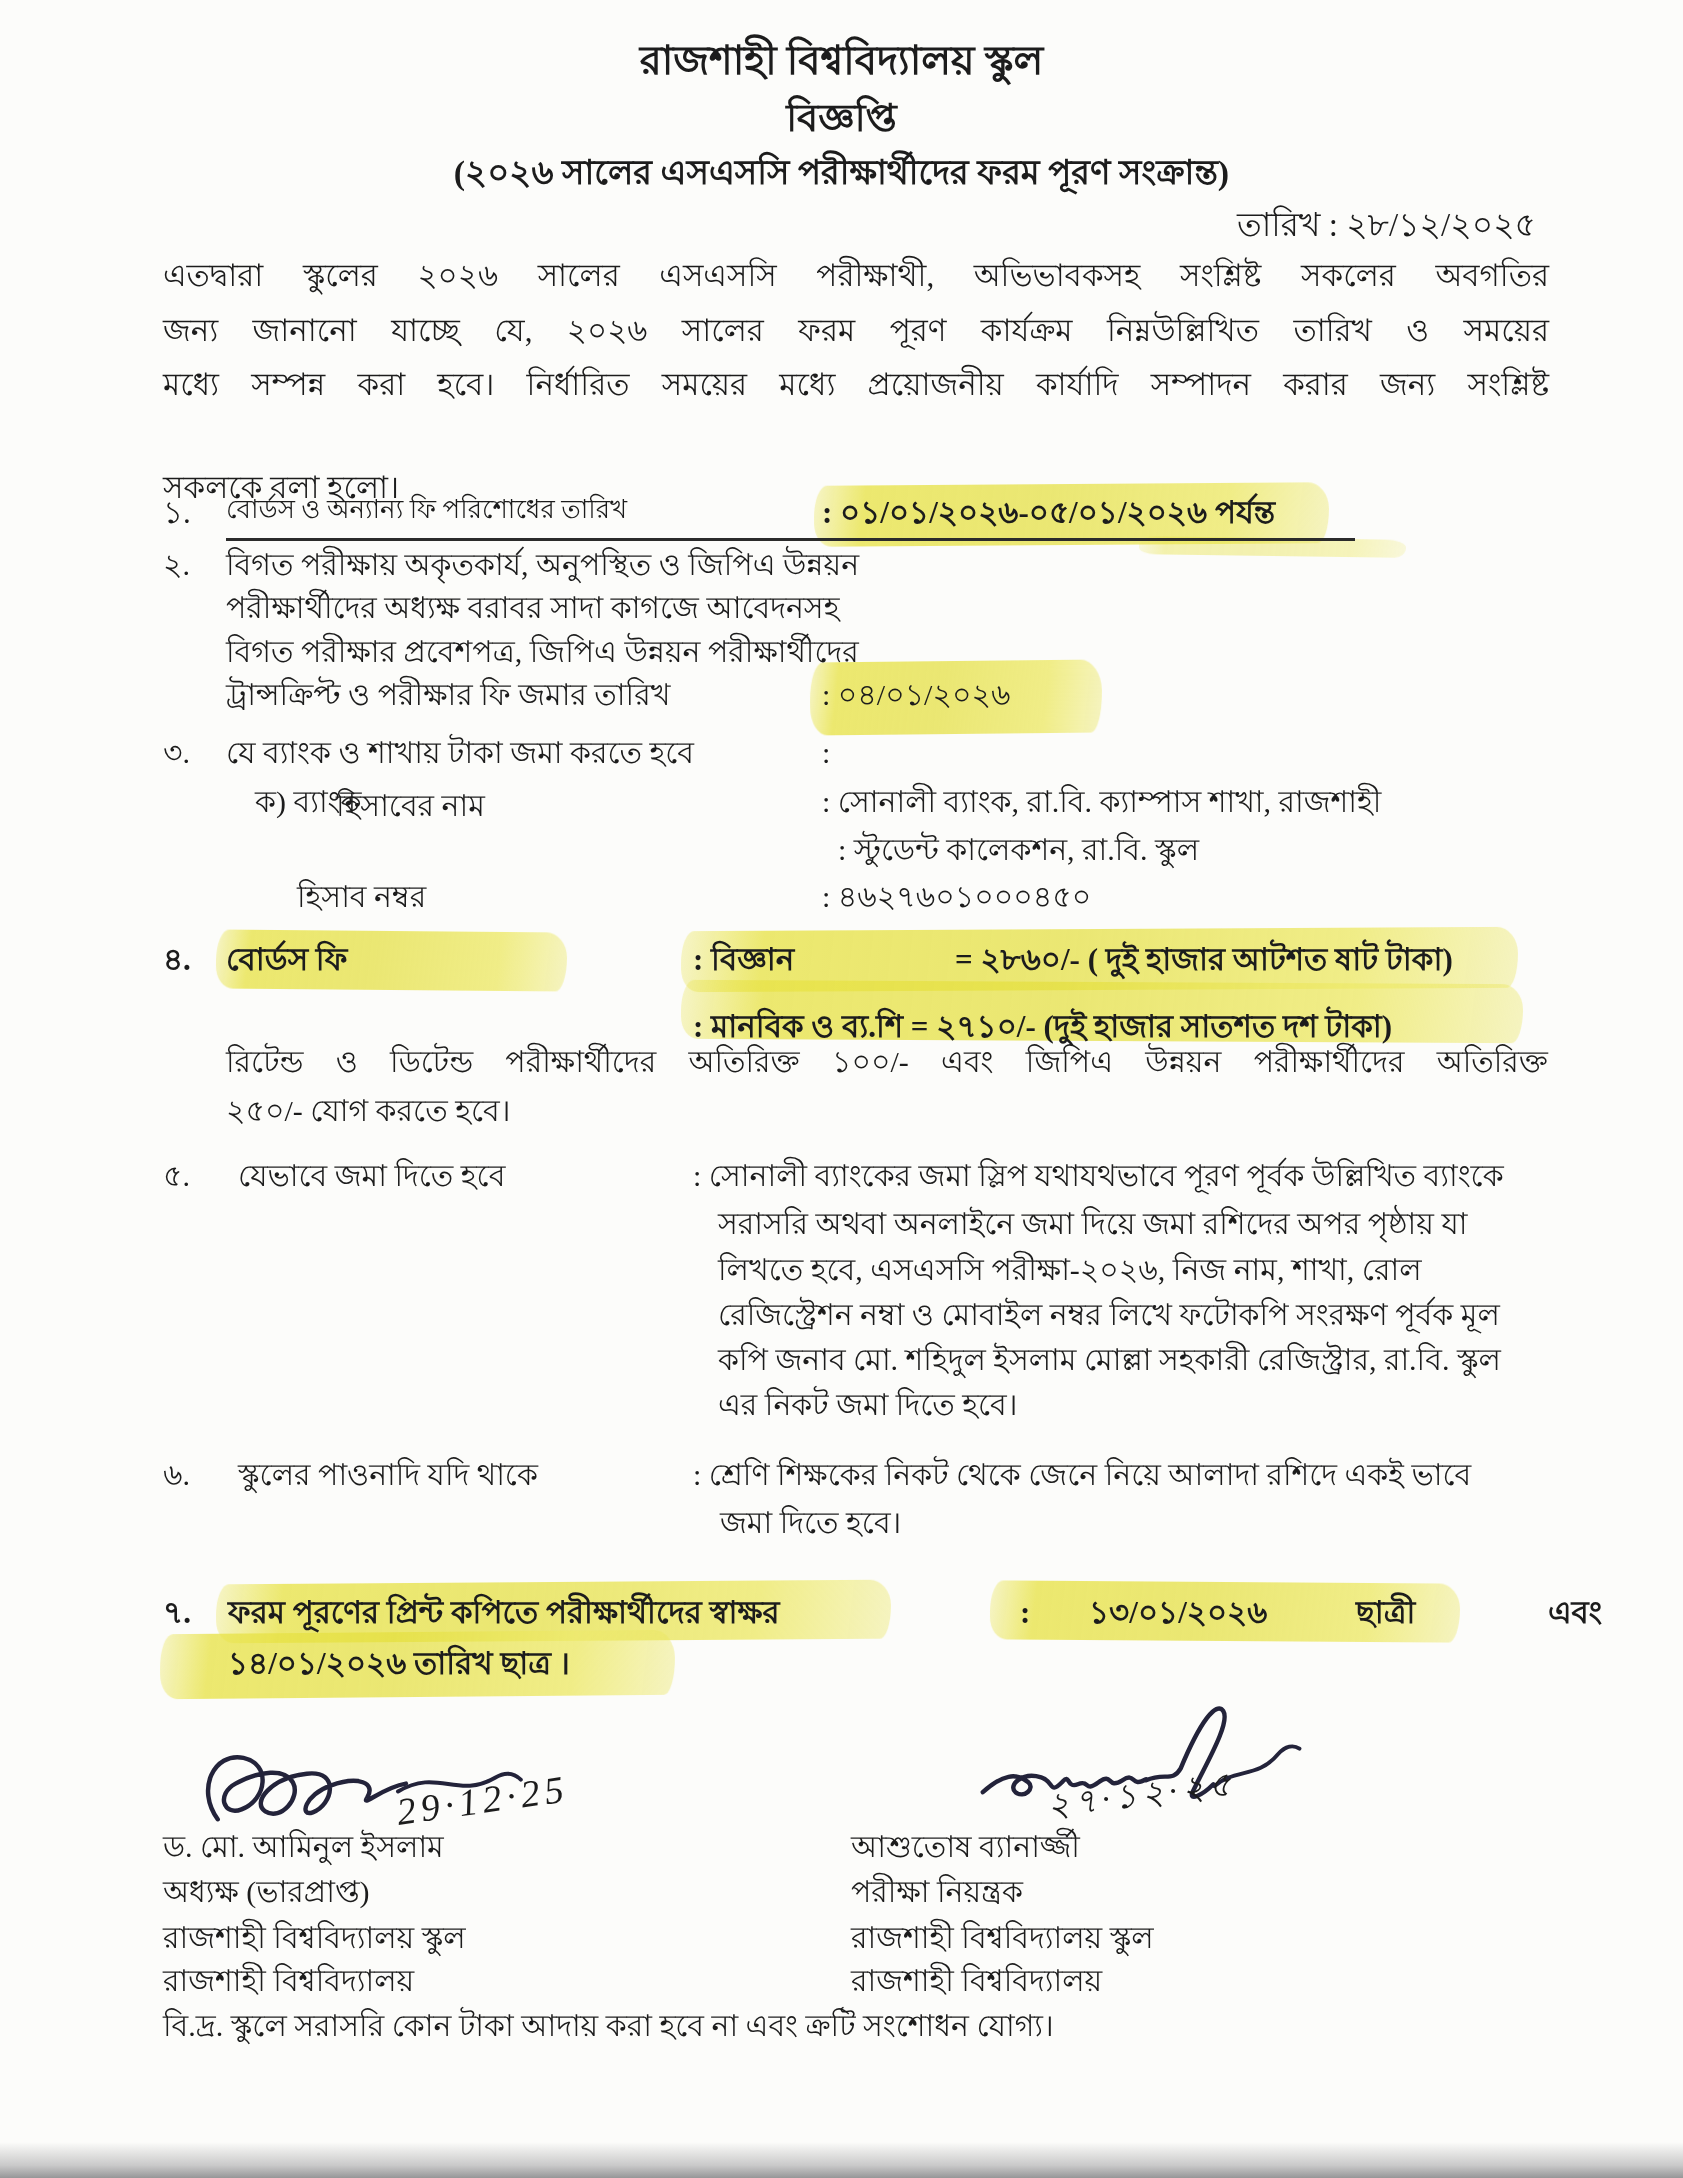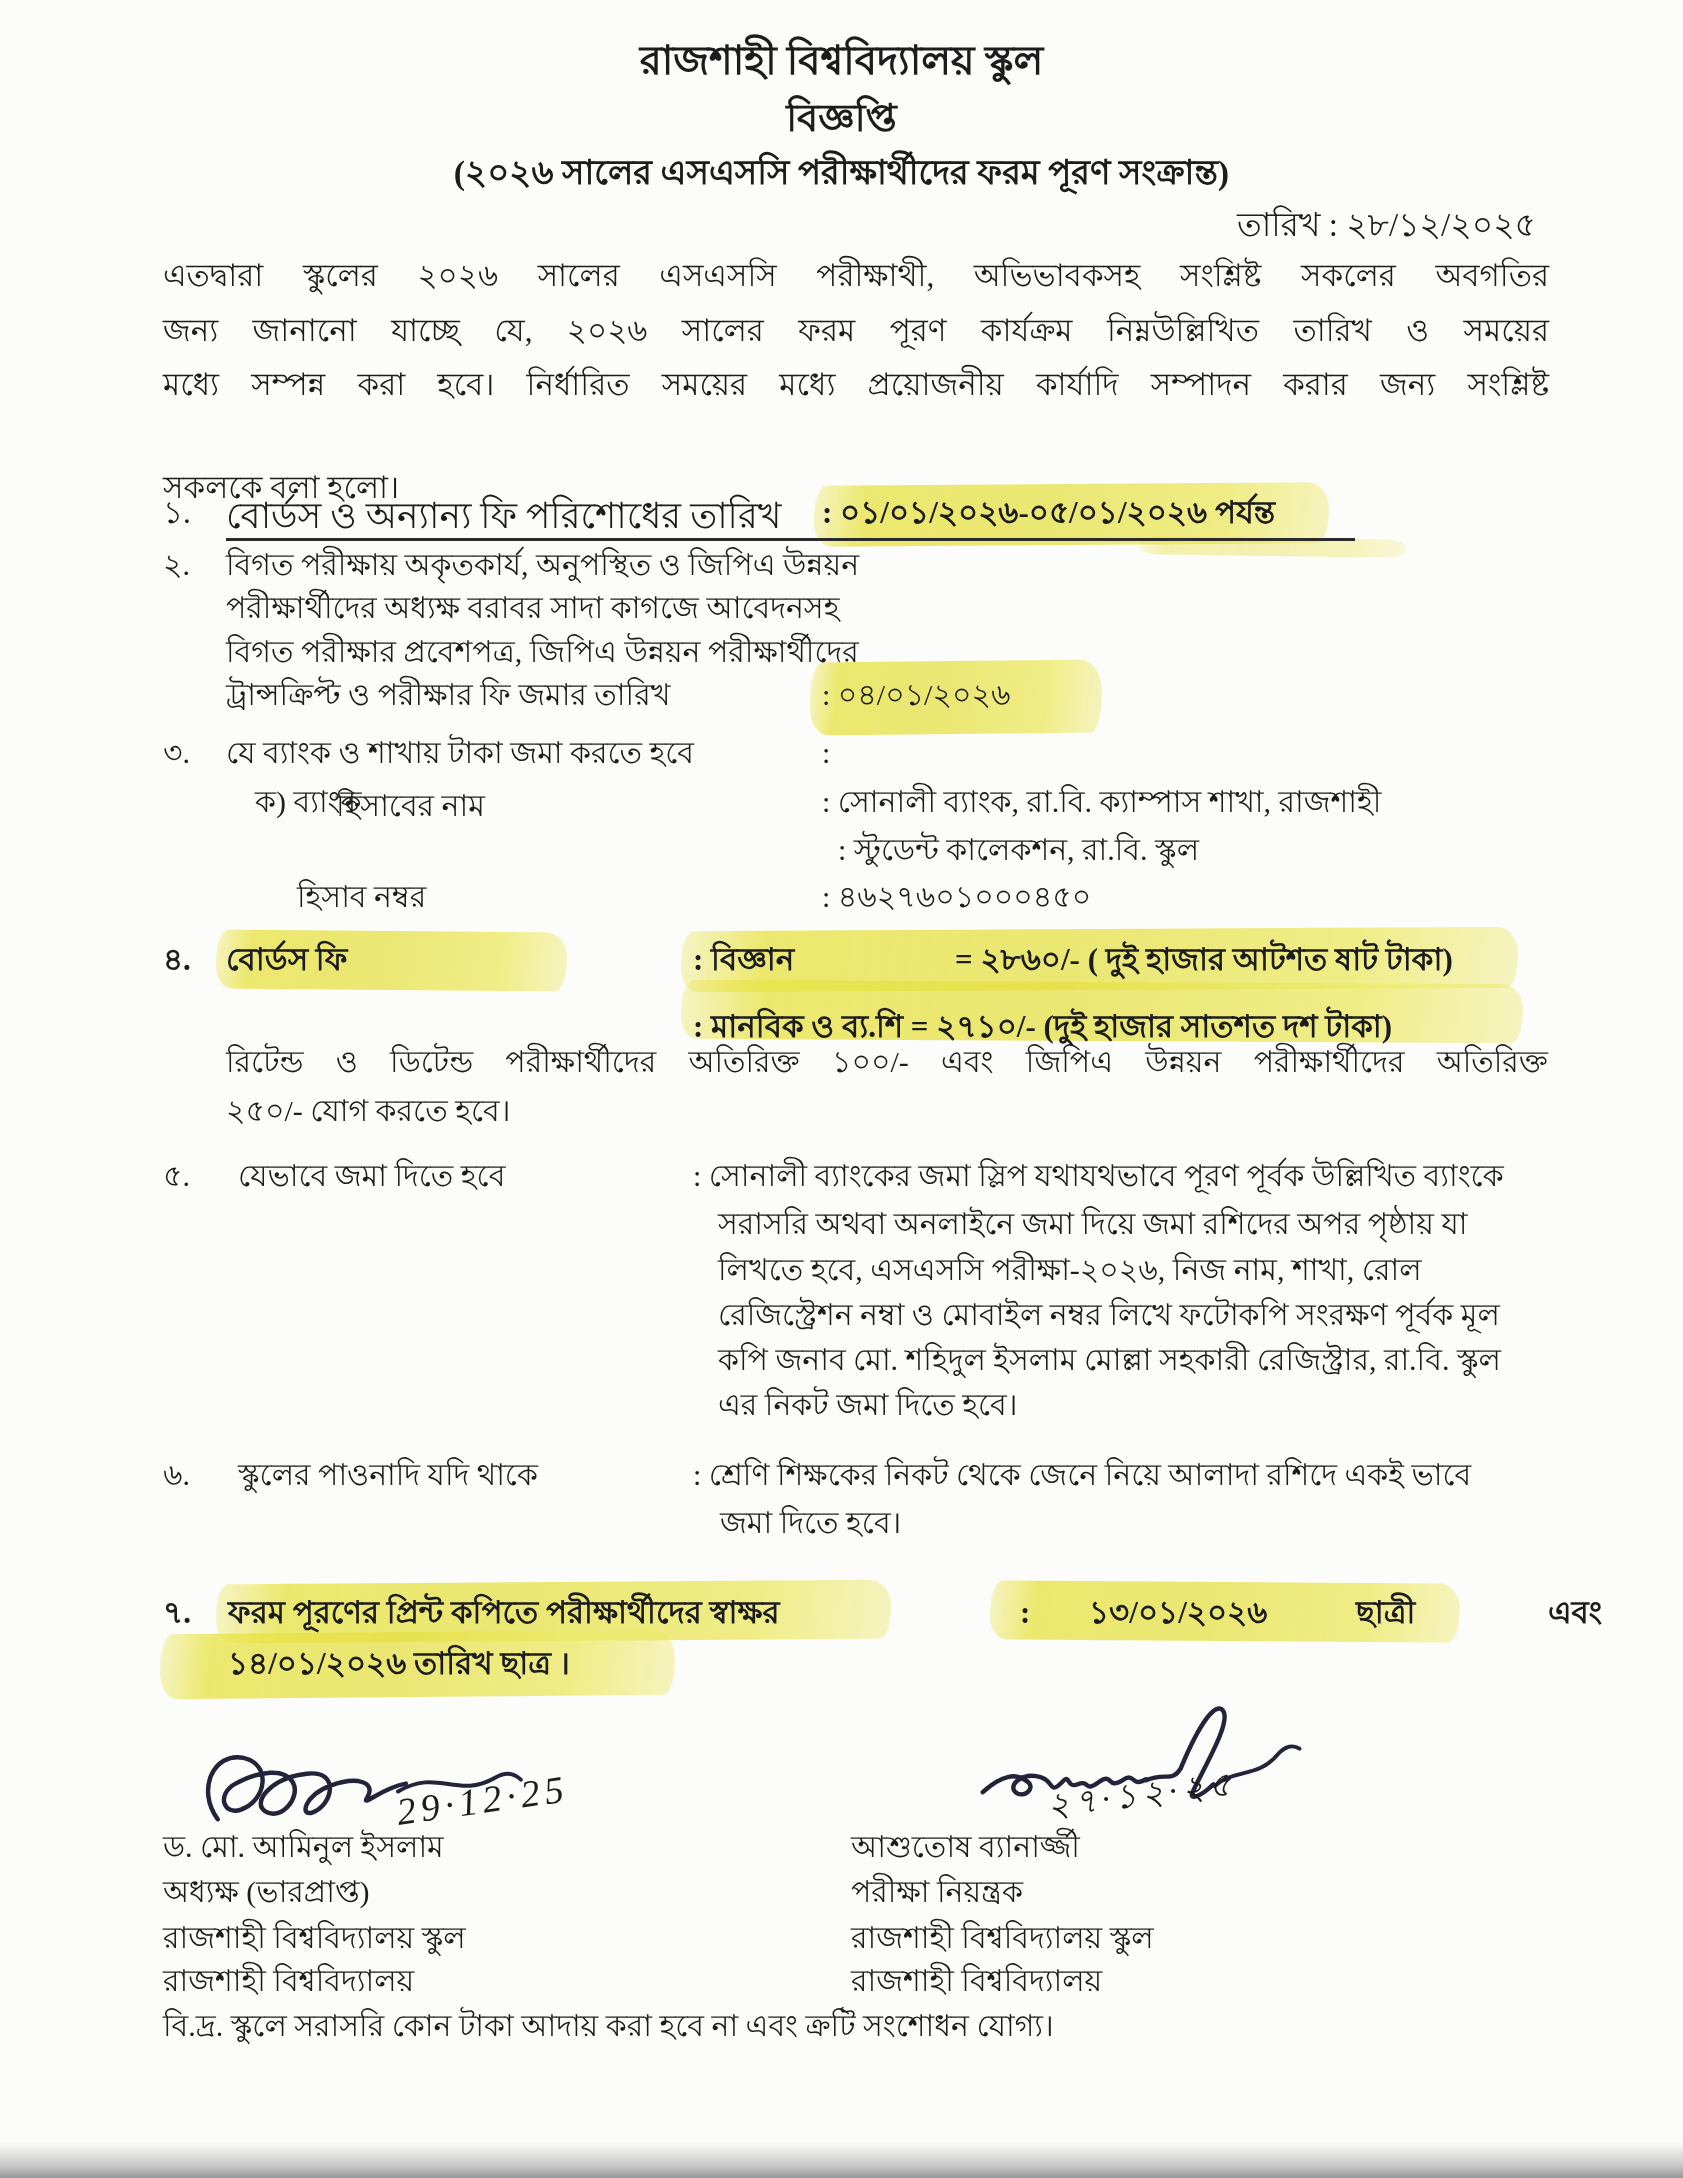--- a/index.html
+++ b/index.html
@@ -47,21 +47,21 @@
   <div class="line" style="top:203px;right:147px;font-size:33px;">তারিখ : ২৮/১২/২০২৫</div>
 
   <div class="line just" style="left:163px;top:255px;width:1386px;font-size:31px;">এতদ্বারা স্কুলের ২০২৬ সালের এসএসসি পরীক্ষাথী, অভিভাবকসহ সংশ্লিষ্ট সকলের অবগতির</div>
   <div class="line just" style="left:163px;top:310px;width:1386px;font-size:31px;">জন্য জানানো যাচ্ছে যে, ২০২৬ সালের ফরম পূরণ কার্যক্রম নিম্নউল্লিখিত তারিখ ও সময়ের</div>
   <div class="line just" style="left:163px;top:364px;width:1386px;font-size:31px;">মধ্যে সম্পন্ন করা হবে। নির্ধারিত সময়ের মধ্যে প্রয়োজনীয় কার্যাদি সম্পাদন করার জন্য সংশ্লিষ্ট</div>
   <div class="line" style="left:163px;top:419px;font-size:31px;margin-top:48px;">সকলকে বলা হলো।</div>
 
   <div class="hl" style="left:814px;top:484px;width:515px;height:61px;transform:rotate(-.4deg);"></div>
   <div class="hl" style="left:1139px;top:538px;width:267px;height:18px;opacity:.55;transform:rotate(.8deg);"></div>
   <div class="line" style="left:163px;top:492px;font-size:31px;">১.</div>
-  <div class="line" style="left:226px;top:492px;font-size:36px;">বোর্ডস ও অন্যান্য ফি পরিশোধের তারিখ</div>
+  <div class="line" style="left:226px;top:492px;font-size:26px;">বোর্ডস ও অন্যান্য ফি পরিশোধের তারিখ</div>
   <div class="line bold" style="left:822px;top:492px;font-size:31px;">: ০১/০১/২০২৬-০৫/০১/২০২৬ পর্যন্ত</div>
   <div class="rule" style="left:226px;top:538px;width:1129px;height:3px;"></div>
 
   <div class="hl" style="left:810px;top:661px;width:292px;height:73px;transform:rotate(-.6deg);"></div>
   <div class="line" style="left:163px;top:545px;">২.</div>
   <div class="line" style="left:226px;top:545px;">বিগত পরীক্ষায় অকৃতকার্য, অনুপস্থিত ও জিপিএ উন্নয়ন</div>
   <div class="line" style="left:226px;top:588px;">পরীক্ষার্থীদের অধ্যক্ষ বরাবর সাদা কাগজে আবেদনসহ</div>
   <div class="line" style="left:226px;top:632px;text-align:right;">বিগত পরীক্ষার প্রবেশপত্র, জিপিএ উন্নয়ন পরীক্ষার্থীদের</div>
   <div class="line" style="left:226px;top:675px;">ট্রান্সক্রিপ্ট ও পরীক্ষার ফি জমার তারিখ</div>
   <div class="line" style="left:822px;top:675px;">: ০৪/০১/২০২৬</div>

